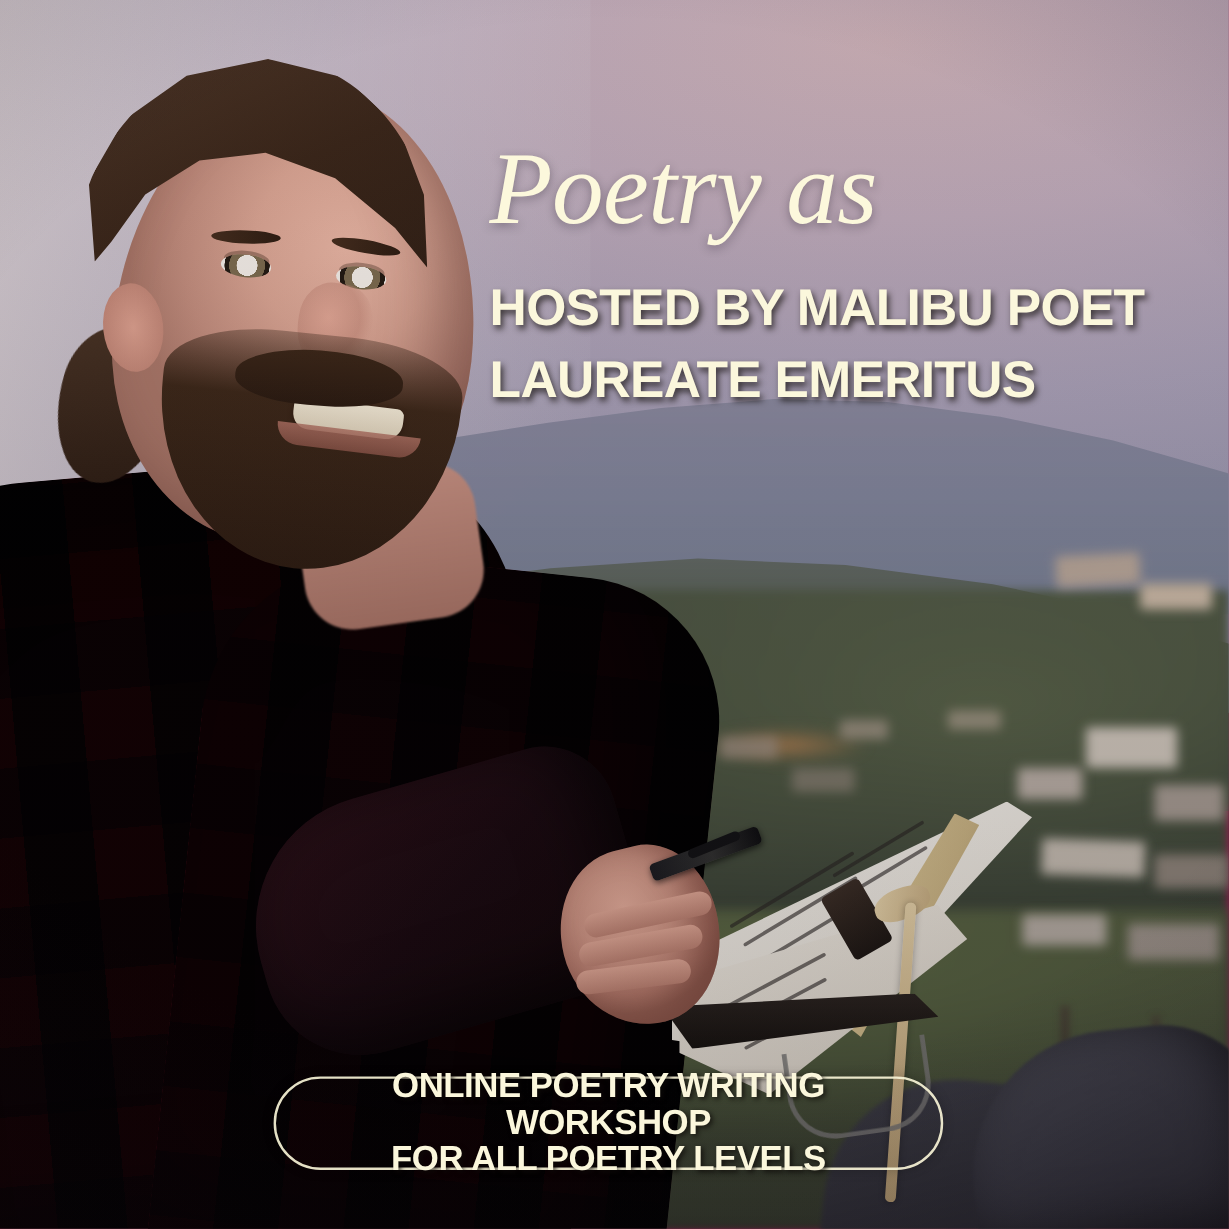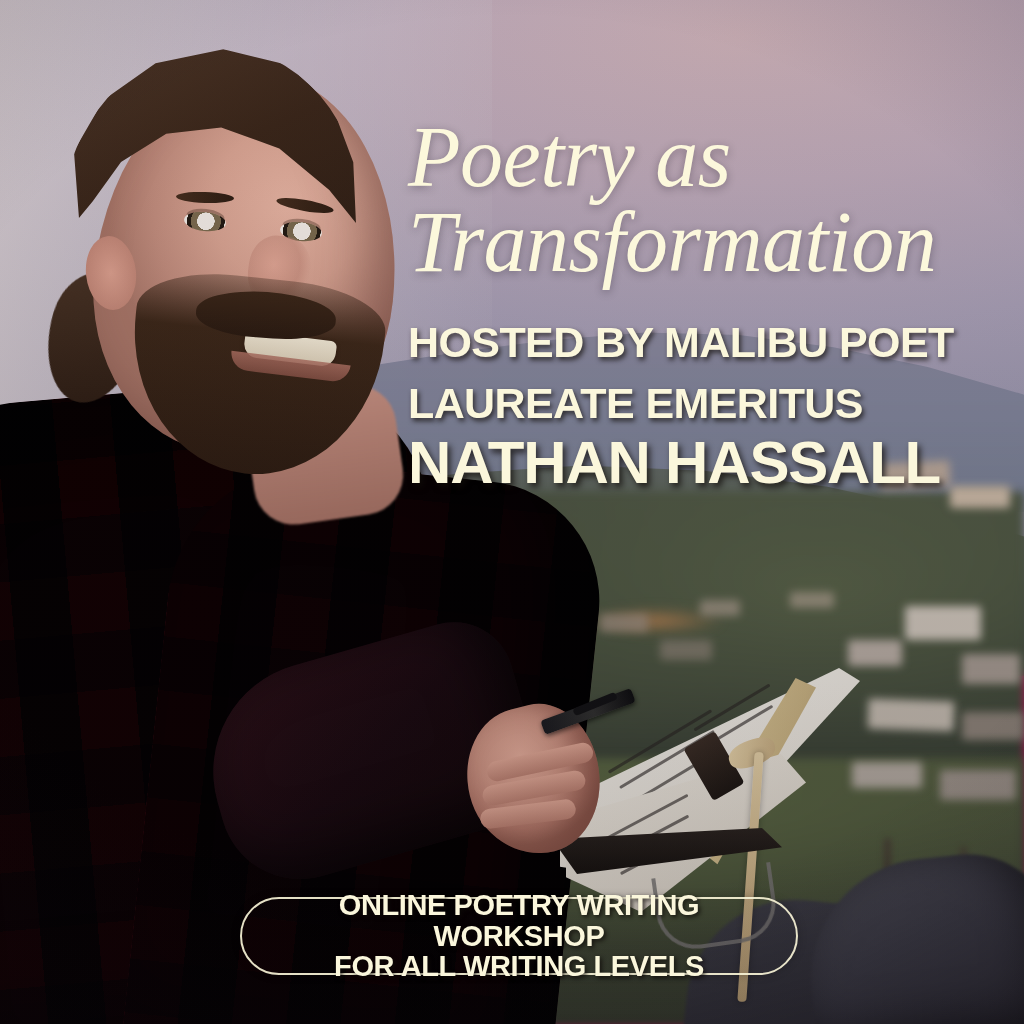--- a/index.html
+++ b/index.html
@@ -340,21 +340,21 @@
   .name{
     font-family:"Liberation Sans", sans-serif;
     font-weight:700;font-size:60px;line-height:1.0;
     color:#fbf7dc;letter-spacing:-1.2px;
     margin-top:8px;
     text-shadow:3px 4px 6px rgba(16,12,8,.75);
   }
 
   
   .badge{
-    position:absolute;left:240px;top:897px;width:558px;height:78px;
+    position:absolute;left:228px;top:897px;width:558px;height:78px;
     border:2.5px solid rgba(247,243,214,.92);
     border-radius:42px;
     display:flex;align-items:center;justify-content:center;
     z-index:6;
     box-shadow:0 0 10px rgba(0,0,0,.22);
   }
   .badge-text{
     font-family:"Liberation Sans", sans-serif;
     font-weight:700;font-size:29px;line-height:1.06;
     color:#fbf7dc;text-align:center;letter-spacing:-.4px;
@@ -441,27 +441,25 @@
   <div class="finger f1"></div>
   <div class="finger f2"></div>
   <div class="finger f3"></div>
   <div class="pen"></div>
   <div class="pen-clip"></div>
 
   <div class="grade"></div>
 
   <div class="copy">
     <div class="script-line l1">Poetry as</div>
-    <div class="script-line l2">Transformation</div>
 
     <div class="host">HOSTED BY MALIBU POET</div>
     <div class="host" style="margin-top:16px;">LAUREATE EMERITUS</div>
-    <div class="name">NATHAN HASSALL</div>
   </div>
 
   <div class="badge">
     <div class="badge-text">
       <div>ONLINE POETRY WRITING WORKSHOP</div>
-      <div>FOR ALL WRITING LEVELS</div>
+      <div>FOR ALL POETRY LEVELS</div>
     </div>
   </div>
 
 </div>
 
 </body></html>

